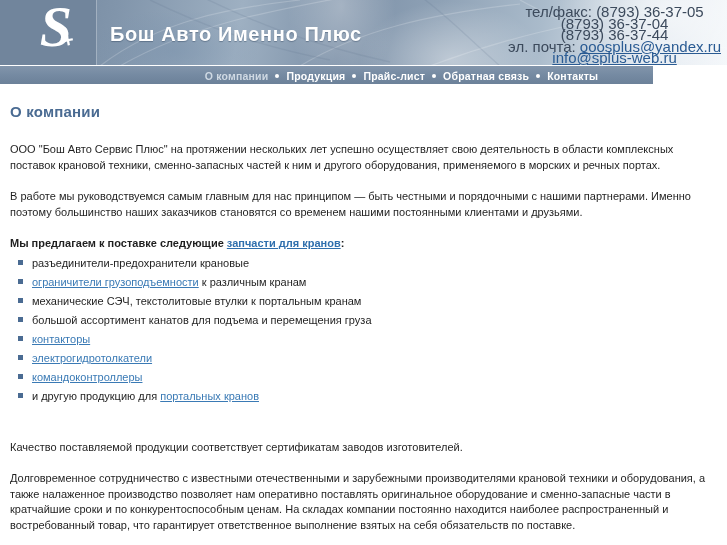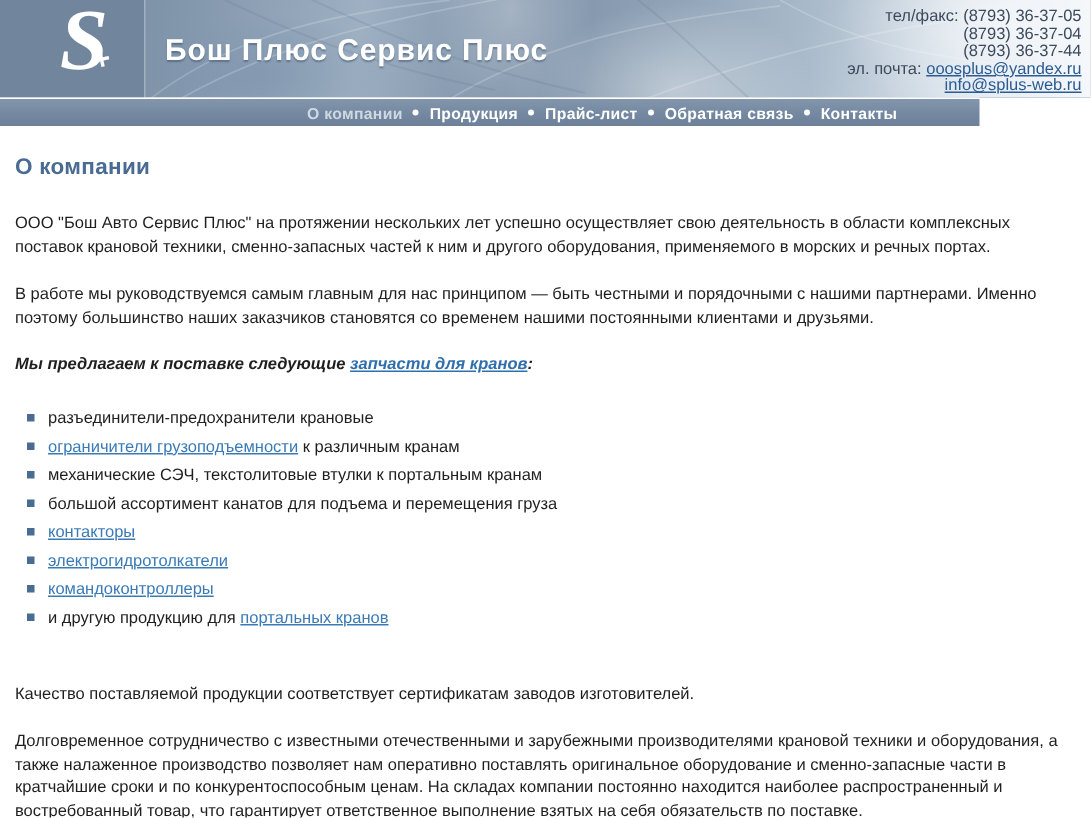--- a/index.html
+++ b/index.html
@@ -107,22 +107,22 @@
     color: #ffffff;
     letter-spacing: 0.6px;
     text-shadow: 0 1px 1px rgba(50,70,95,0.45);
     white-space: nowrap;
   }
 
   .contacts {
     position: absolute;
     right: 6px;
     top: 6px;
-    text-align: right;
-    font-size: 11px;
+    text-align: center;
+    font-size: 15px;
     line-height: 11.6px;
     color: #3c4a5c;
   }
   .contacts .line { white-space: nowrap; }
   .contacts .lbl { color: #3c4a5c; }
   .contacts a {
     color: #2a5b93;
     text-decoration: underline;
   }
 
@@ -177,22 +177,21 @@
   }
   p.para {
     margin: 0 0 16px 0;
     font-size: 11px;
     line-height: 15.5px;
     color: #1f1f1f;
     text-align: left;
   }
   p.intro-lead {
     font-weight: bold;
-    margin-bottom: 20px;
-    font-style: italic;
+    margin-bottom: 4px;
   }
   a.inline-link {
     color: #2f6fad;
     text-decoration: underline;
   }
   ul.offer-list {
     margin: 0 0 32px 0;
     padding: 0 0 0 22px;
     list-style: none;
   }
@@ -240,21 +239,21 @@
   </div>
 
   <div class="banner-left"></div>
   <div class="banner-left-edge"></div>
 
   <div class="logo-mark">
     <span>S</span>
   </div>
   <div class="logo-plus">+</div>
 
-  <div class="banner-title">Бош Плюс Сервис Плюс</div>
+  <div class="banner-title">Бош Авто Именно Плюс</div>
 
   <div class="contacts">
     <div class="line">
       <span class="lbl">тел/факс:</span>
       <span>(8793) 36-37-05</span>
     </div>
     <div class="line">
       <span>(8793) 36-37-04</span>
     </div>
     <div class="line">

